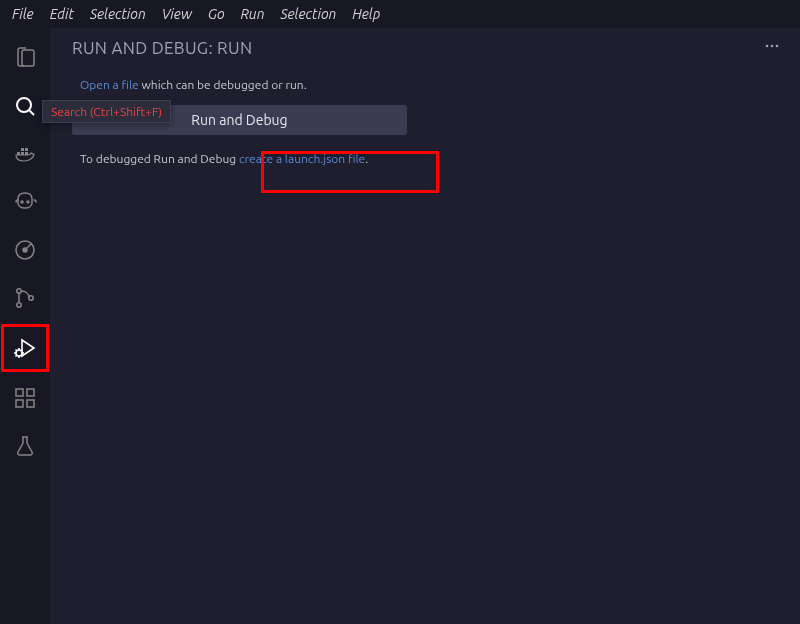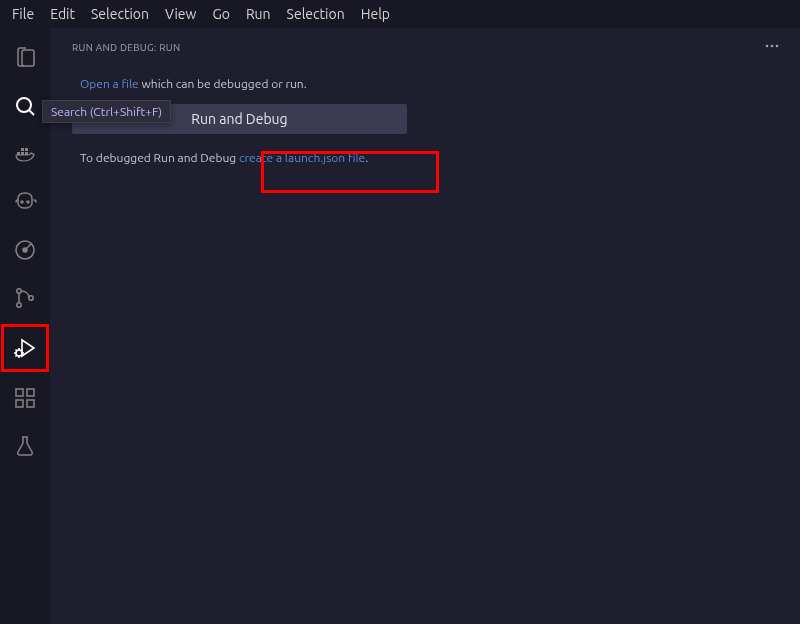--- a/index.html
+++ b/index.html
@@ -14,20 +14,21 @@
     overflow: hidden;
     position: relative;
   }
   .menubar {
     display: flex;
     align-items: center;
     height: 28px;
     background: #181825;
     padding: 0 4px;
     color: #d4d4d4;
+    font-style: italic;
   }
   .menubar .menu-item {
     padding: 4px 8px;
     cursor: pointer;
     font-size: 14px;
   }
   .main {
     display: flex;
     height: calc(100% - 28px);
   }
@@ -61,21 +62,21 @@
     flex: 0 0 750px;
     background: #1e1e2e;
     display: flex;
     flex-direction: column;
   }
   .sidebar-header {
     display: flex;
     align-items: center;
     justify-content: space-between;
     padding: 10px 14px 10px 22px;
-    font-size: 10px;
+    font-size: 17px;
     color: #a0a0b0;
     letter-spacing: 0.3px;
   }
   .sidebar-header .ellipsis { padding: 0 6px; cursor: pointer; }
   .sidebar-content {
     padding: 0 22px;
     color: #c8c8d0;
   }
   .sidebar-content .line { margin: 8px 8px; line-height: 20px; font-size: 12px; }
   .link { color: #5a8bd6; cursor: pointer; }
@@ -96,21 +97,21 @@
 
   
   .tooltip {
     position: absolute;
     top: 100px;
     left: 42px;
     background: #2c2c3a;
     border: 1px solid #3e3e52;
     padding: 4px 8px;
     font-size: 12px;
-    color: #c4b5fd;
+    color: #ef4444;
     white-space: nowrap;
     box-shadow: 0 2px 6px rgba(0,0,0,0.4);
     z-index: 10;
   }
 
   .redbox2 {
     position: absolute;
     border: 3px solid #ff0000;
     top: 151px;
     left: 261px;

